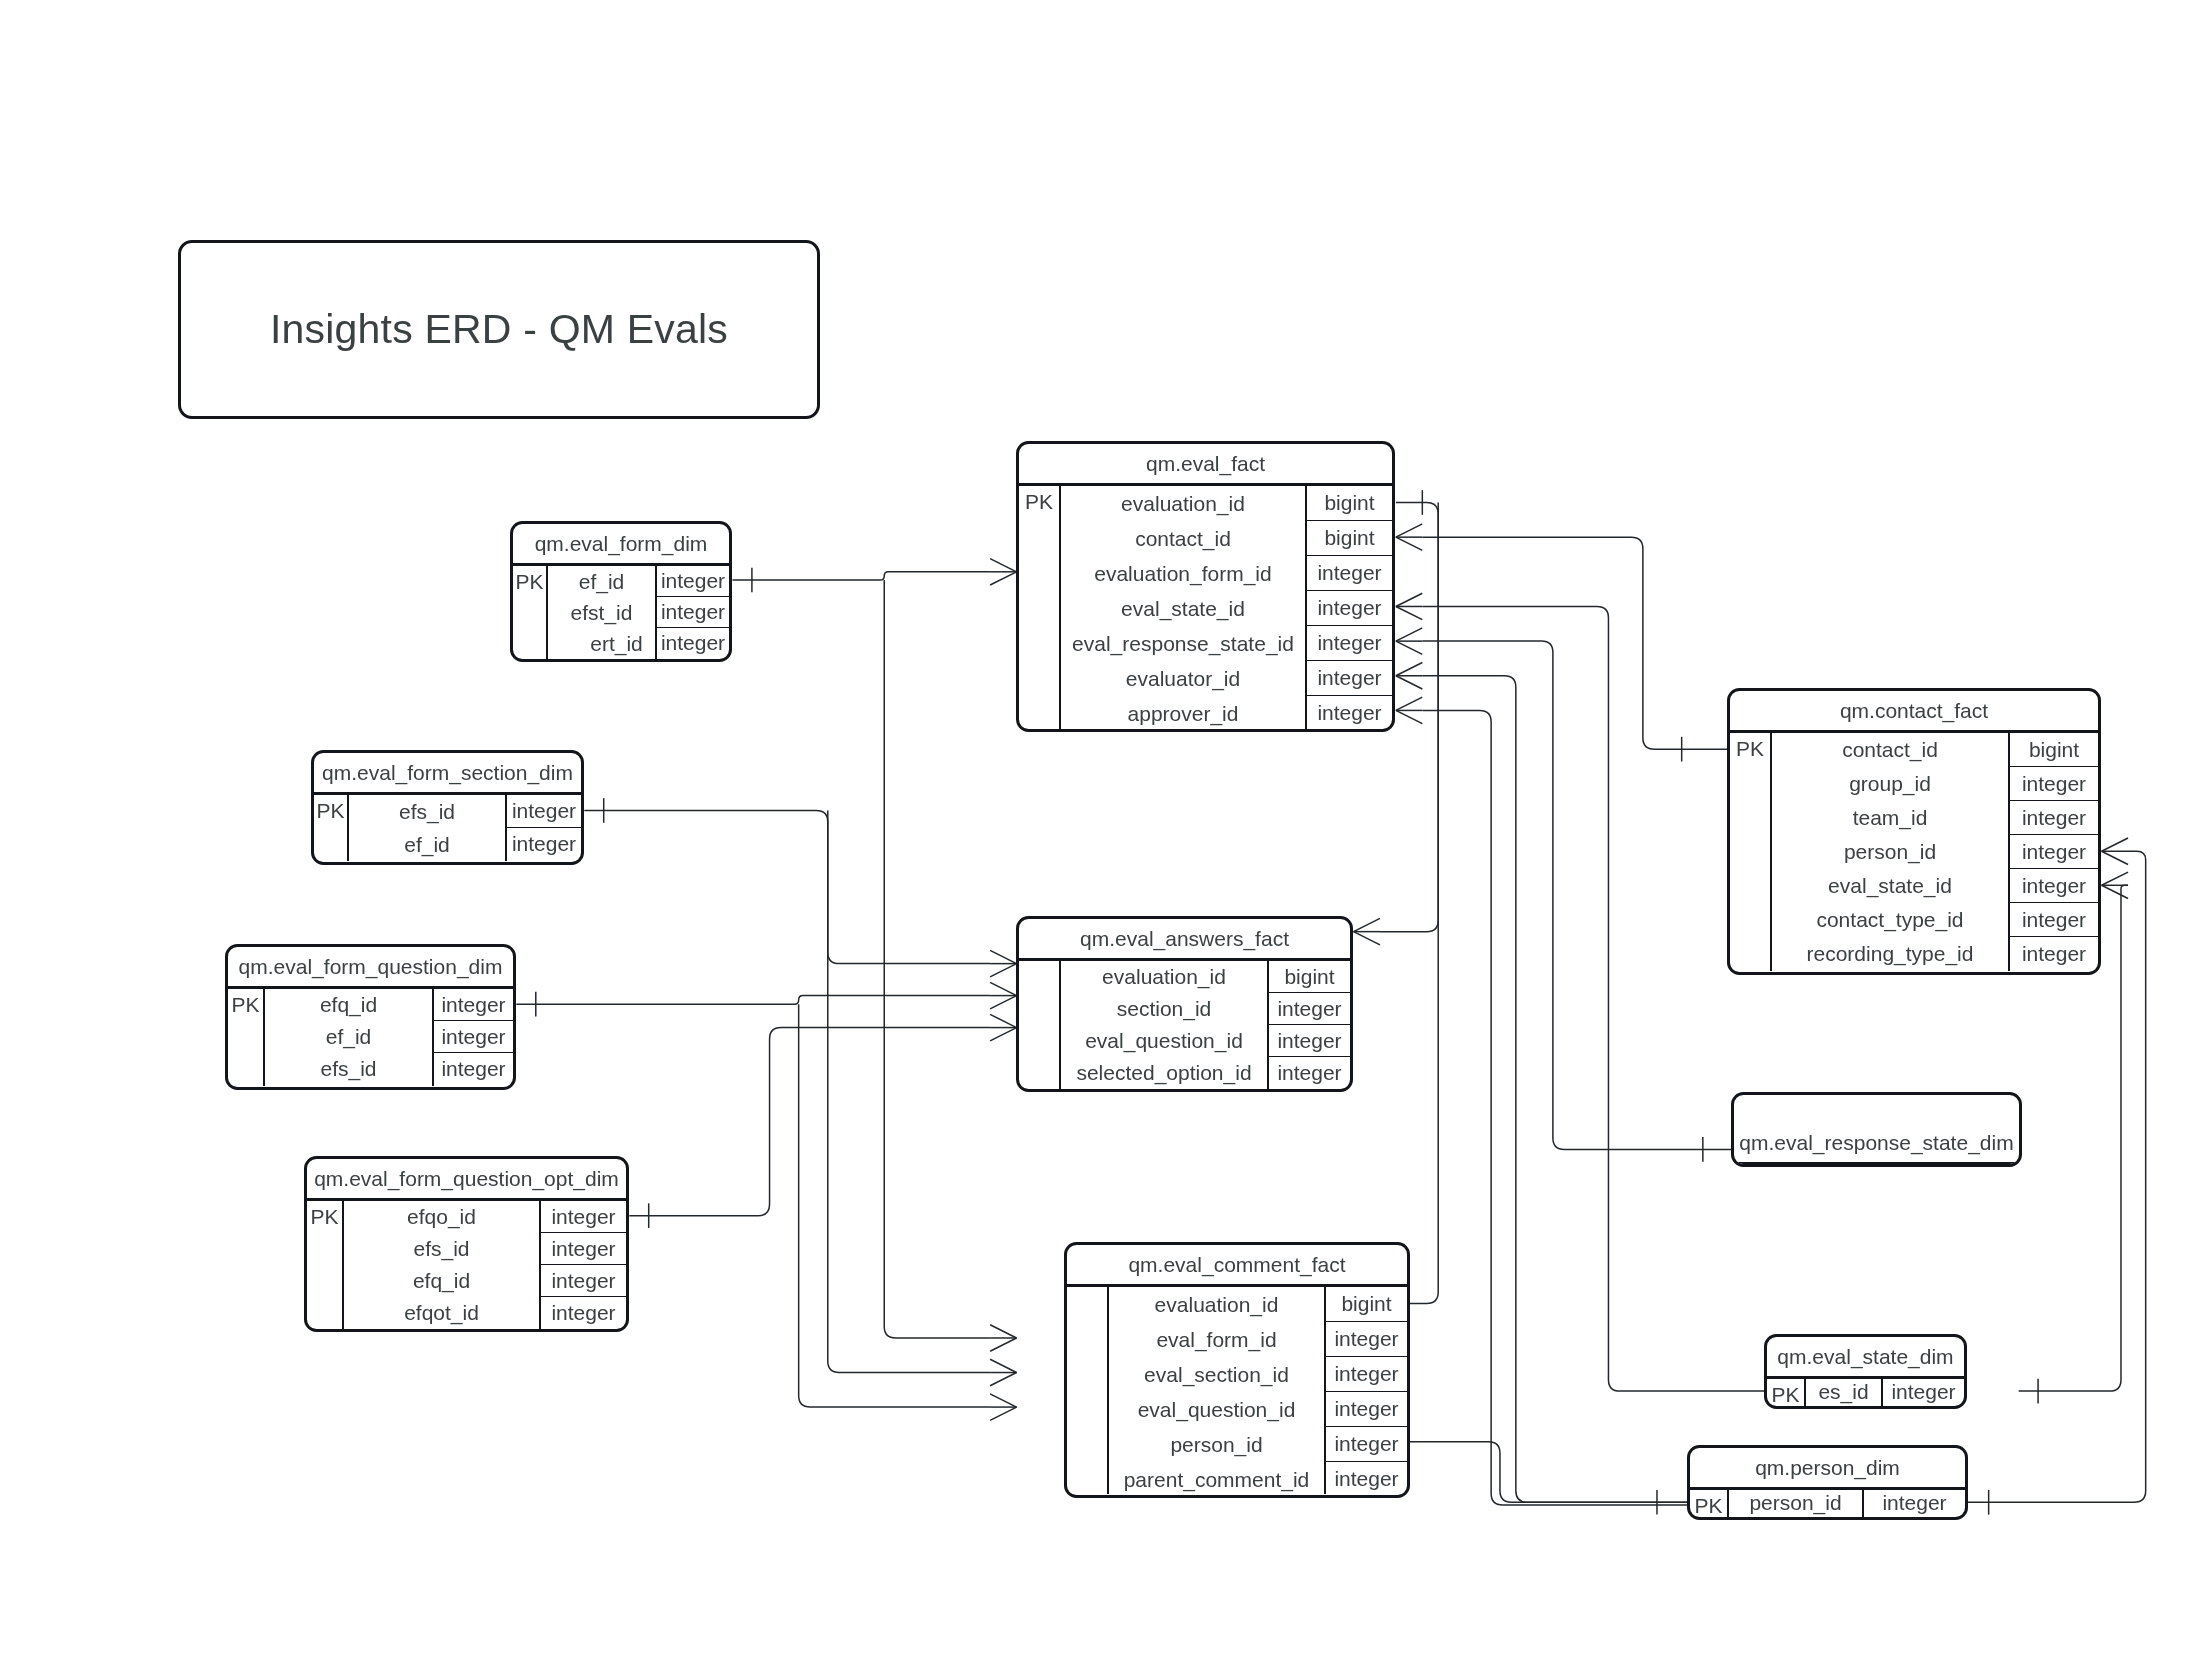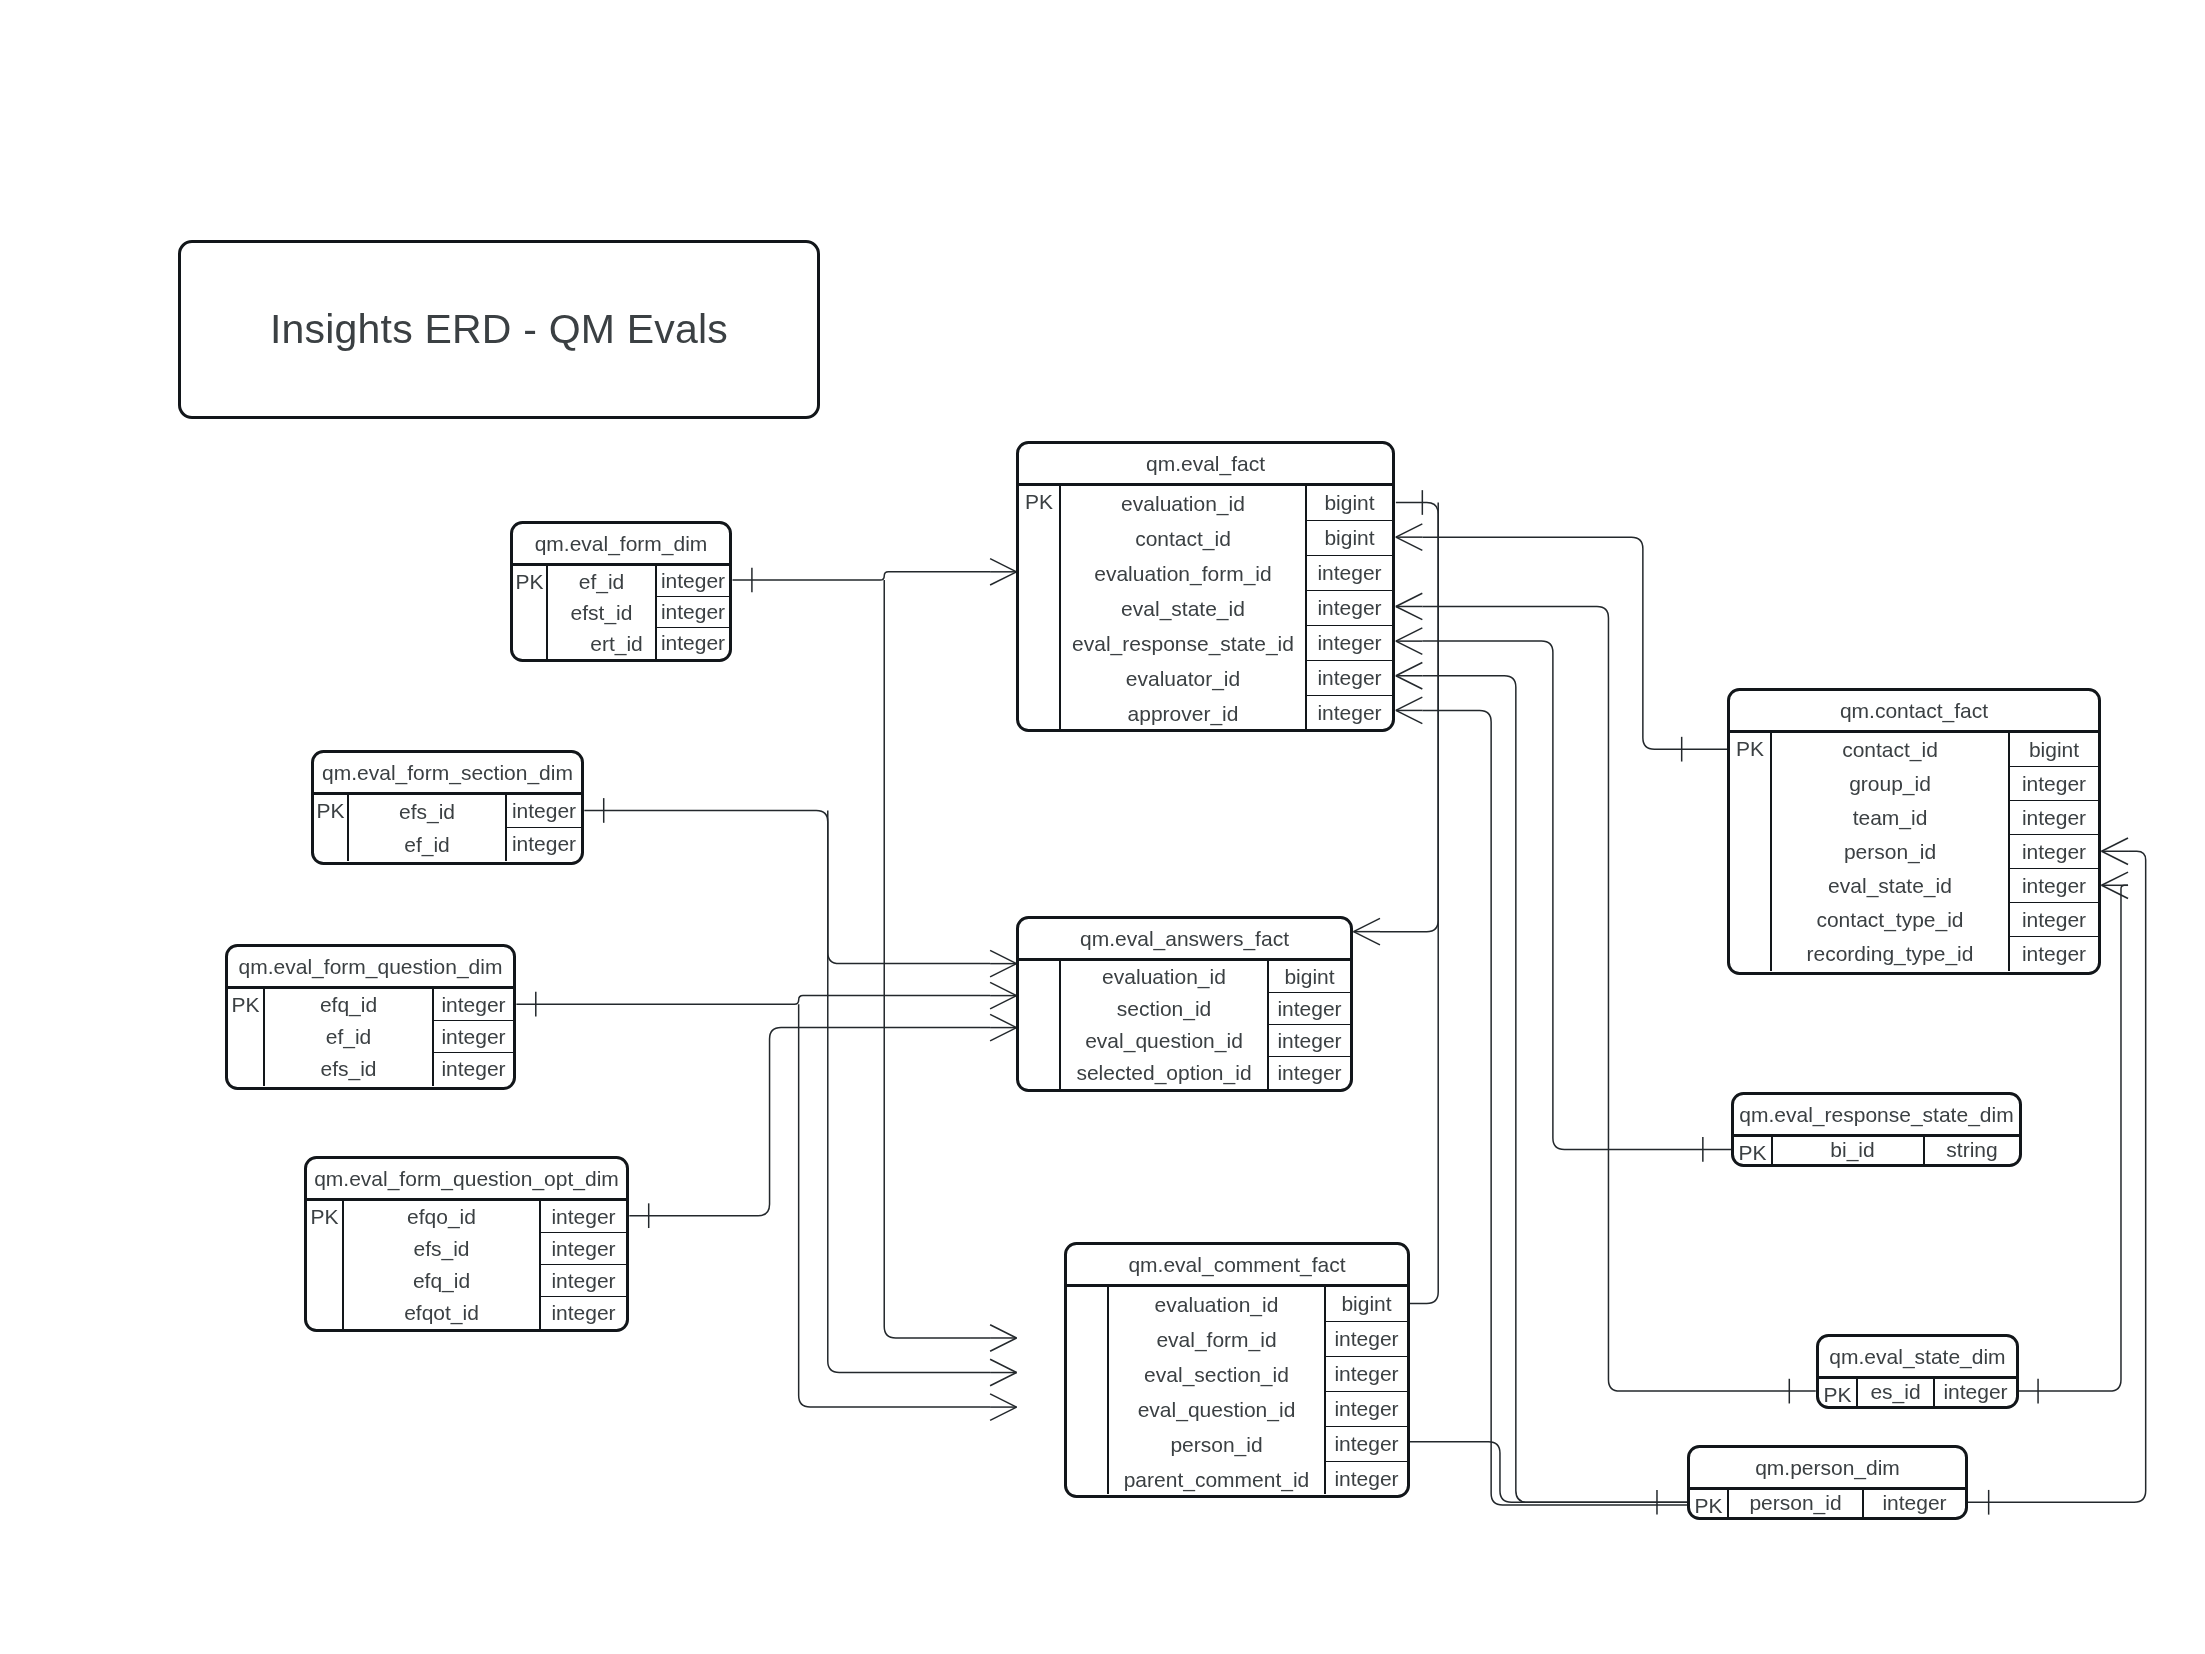--- a/index.html
+++ b/index.html
@@ -289,32 +289,32 @@
             <div class="cell" style="height: 34px; border-bottom: 1.4px solid rgb(18, 22, 26);">integer</div>
             <div class="cell" style="height: 34px; border-bottom: 1.4px solid rgb(18, 22, 26);">integer</div>
             <div class="cell" style="height: 34px; border-bottom: 1.4px solid rgb(18, 22, 26);">integer</div>
             <div class="cell" style="height: 34px; border-bottom: 1.4px solid rgb(18, 22, 26);">integer</div>
             <div class="cell" style="height: 34px; border-bottom: 1.4px solid rgb(18, 22, 26);">integer</div>
             <div class="cell" style="height: 34px;">integer</div>
           </div>
         </div>
       </div>
       <div class="ent" style="left: 1731px; top: 1092px; width: 291px; height: 75px;">
-        <div class="ent-head" style="height: 42px;">qm.eval_response_state_dim</div>
+        <div class="ent-head" style="height: 42px; margin-top: 28px;">qm.eval_response_state_dim</div>
         <div class="ent-body" style="height: 26.5px;">
           <div class="col-pk" style="width: 39px;">PK</div>
           <div class="col-name">
             <div class="cell" style="height: 26.5px; padding-left: 9px;">bi_id</div>
           </div>
           <div class="col-type" style="width: 94px;">
             <div class="cell" style="height: 26.5px;">string</div>
           </div>
         </div>
       </div>
-      <div class="ent" style="left: 1816px; top: 1334px; width: 203px; height: 75px;">
+      <div class="ent" style="left: 1764px; top: 1334px; width: 203px; height: 75px;">
         <div class="ent-head" style="height: 42px;">qm.eval_state_dim</div>
         <div class="ent-body" style="height: 26.5px;">
           <div class="col-pk" style="width: 39px;">PK</div>
           <div class="col-name">
             <div class="cell" style="height: 26.5px;">es_id</div>
           </div>
           <div class="col-type" style="width: 81px;">
             <div class="cell" style="height: 26.5px;">integer</div>
           </div>
         </div>

